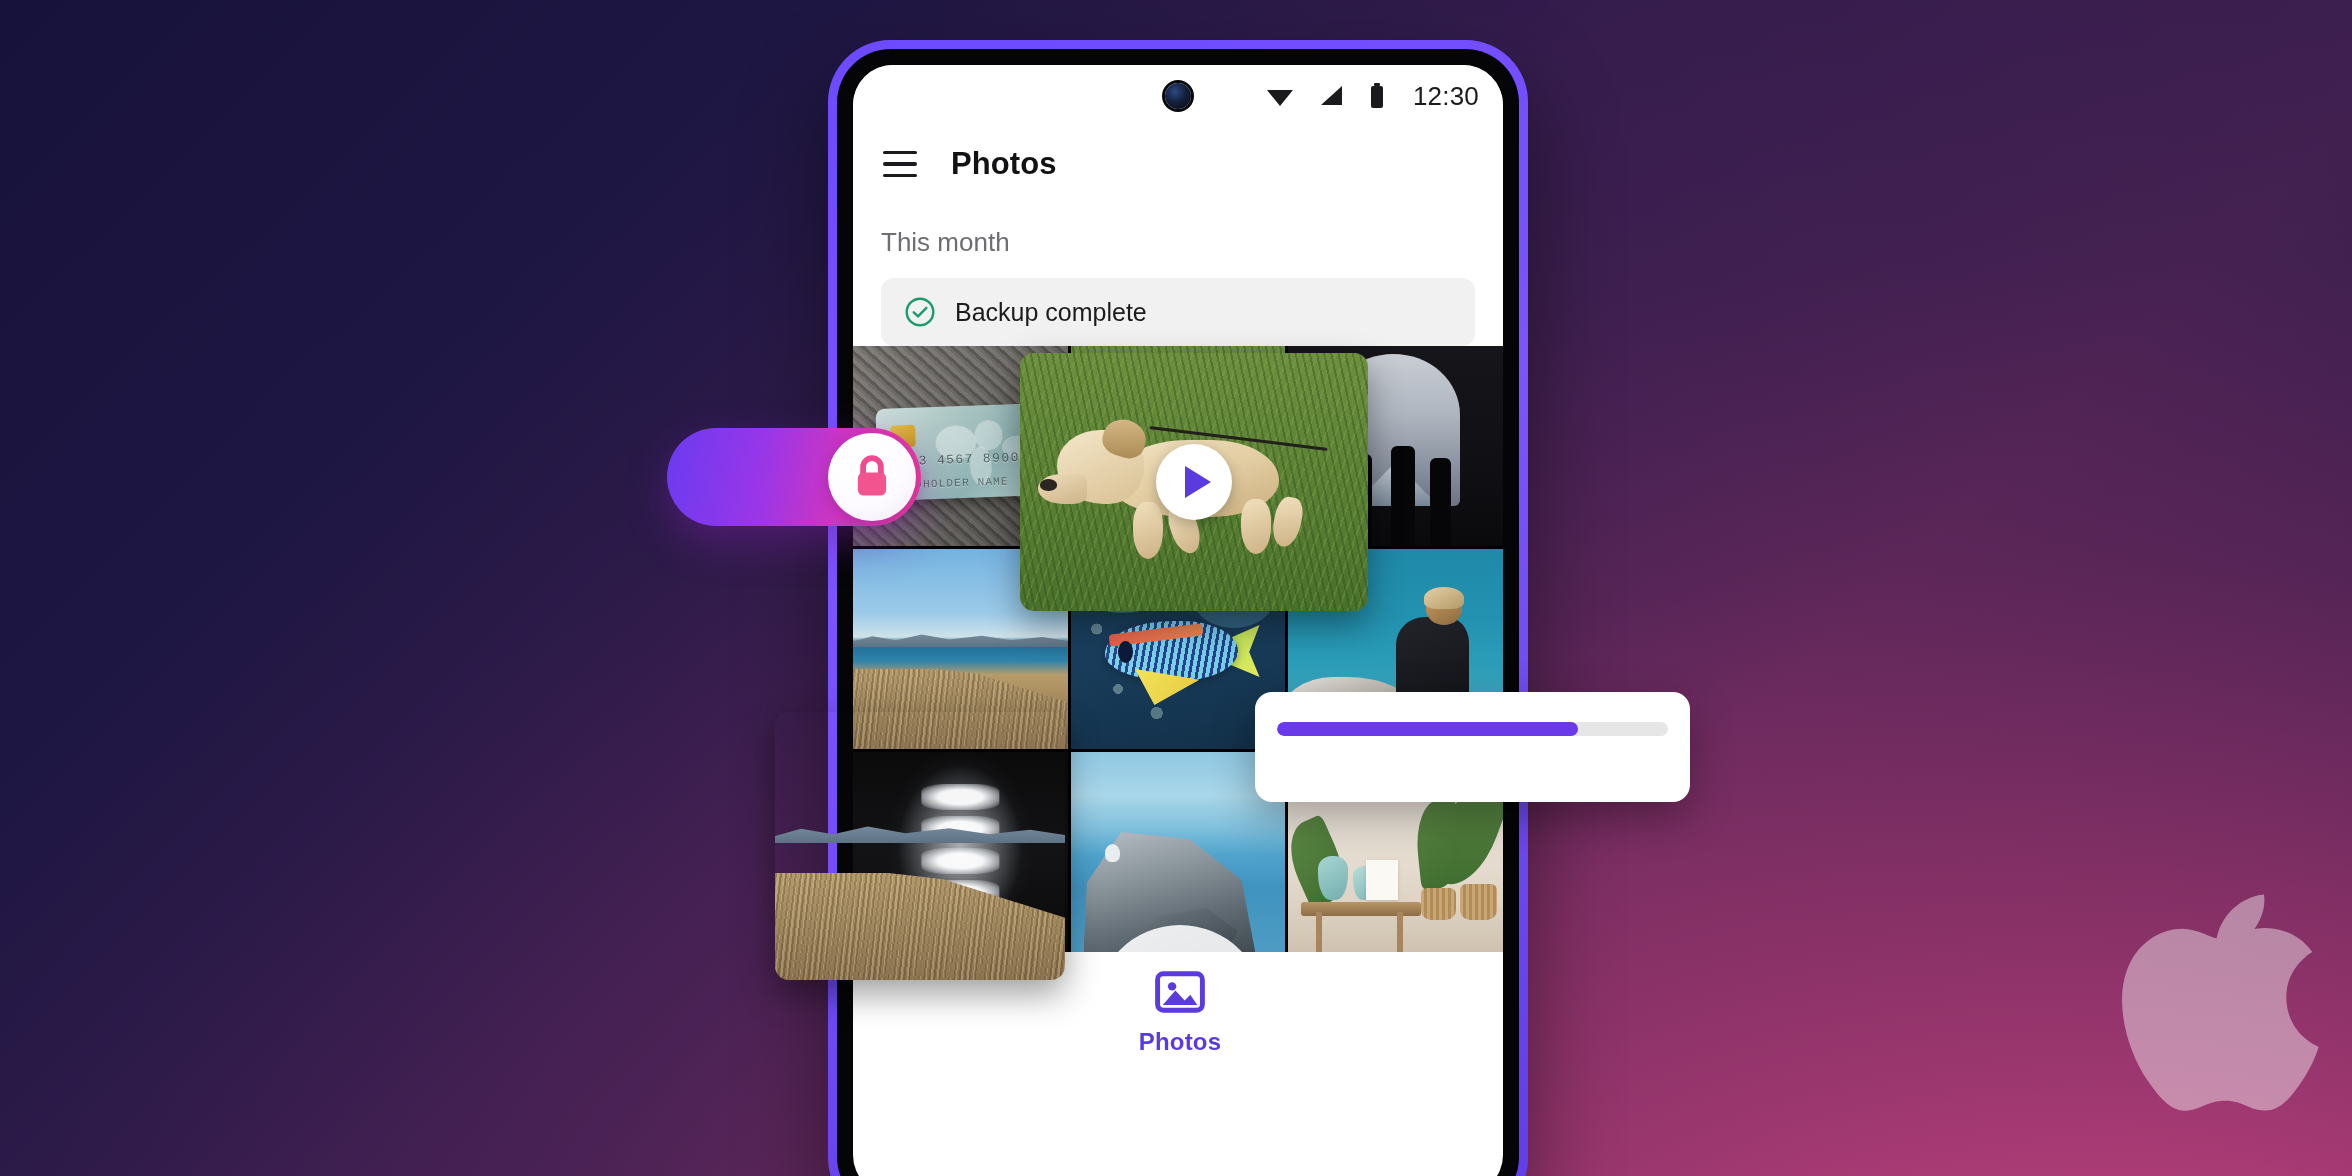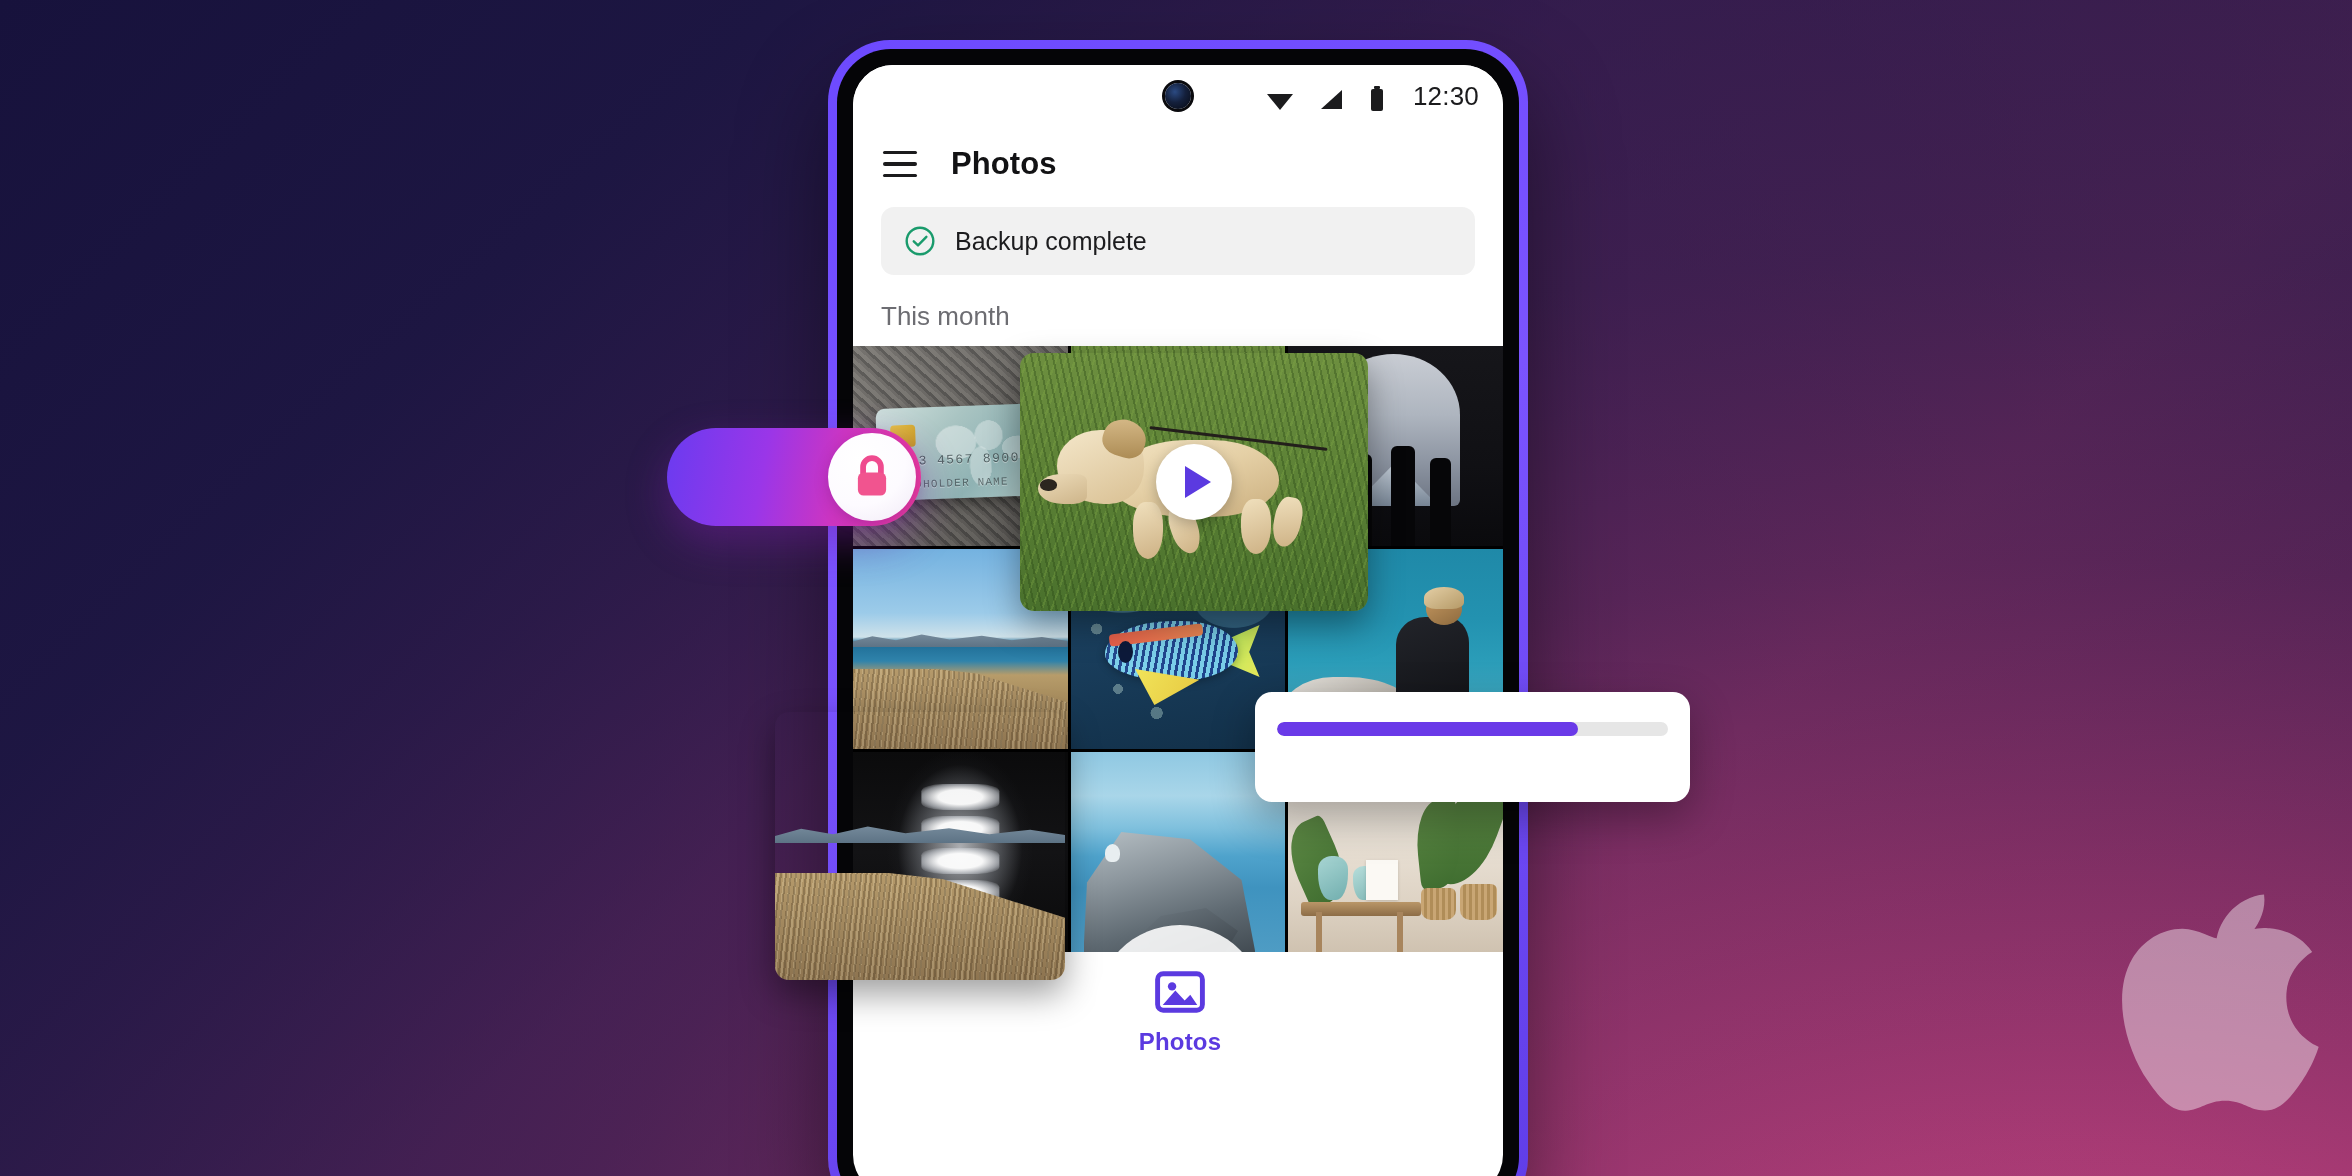--- a/index.html
+++ b/index.html
@@ -64,21 +64,21 @@
   }
   #camera-dot {
     position:absolute; left:50%; top:50%;
     transform:translate(-50%,-50%);
     width:26px; height:26px; border-radius:50%;
     background:radial-gradient(circle at 38% 34%, #2b4a82 0%, #14203c 45%, #06080f 100%);
     box-shadow:0 0 0 3px #0a0a0d;
   }
   #status-right {
     margin-left:auto;
-    display:flex; align-items:flex-end; gap:24px;
+    display:flex; align-items:center; gap:24px;
   }
   .sb-icon { display:block; }
   #clock {
     font-size:26px; font-weight:500; color:#1b1b1d;
     letter-spacing:.2px; margin-left:4px;
   }
 
   
   #app-bar {
     height:74px;
@@ -544,29 +544,29 @@
 
       <div id="app-bar">
         <div id="menu-icon">
           <span></span>
             <span></span>
             <span></span>
         </div>
         <div id="app-title">Photos</div>
       </div>
 
+      <div id="section-label">This month</div>
+
       <div id="backup-banner">
         <svg width="34" height="34" viewBox="0 0 24 24">
           <circle cx="12" cy="12" r="9.4" fill="none" stroke="#1a9b6c" stroke-width="1.7"></circle>
           <path d="M7.6 12.2 L10.6 15.1 L16.5 9.1" fill="none" stroke="#1a9b6c" stroke-width="1.7" stroke-linecap="round" stroke-linejoin="round"></path>
         </svg>
         <span id="backup-text">Backup complete</span>
       </div>
-
-      <div id="section-label">This month</div>
 
       <div id="photo-grid">
 
         <div class="cell">
           <div class="art art-card">
             <div class="card-obj">
               <div class="card-map"></div>
               <div class="card-chip"></div>
               <div class="card-num">0123 4567 8900</div>
               <div class="card-name">CARDHOLDER NAME</div>

